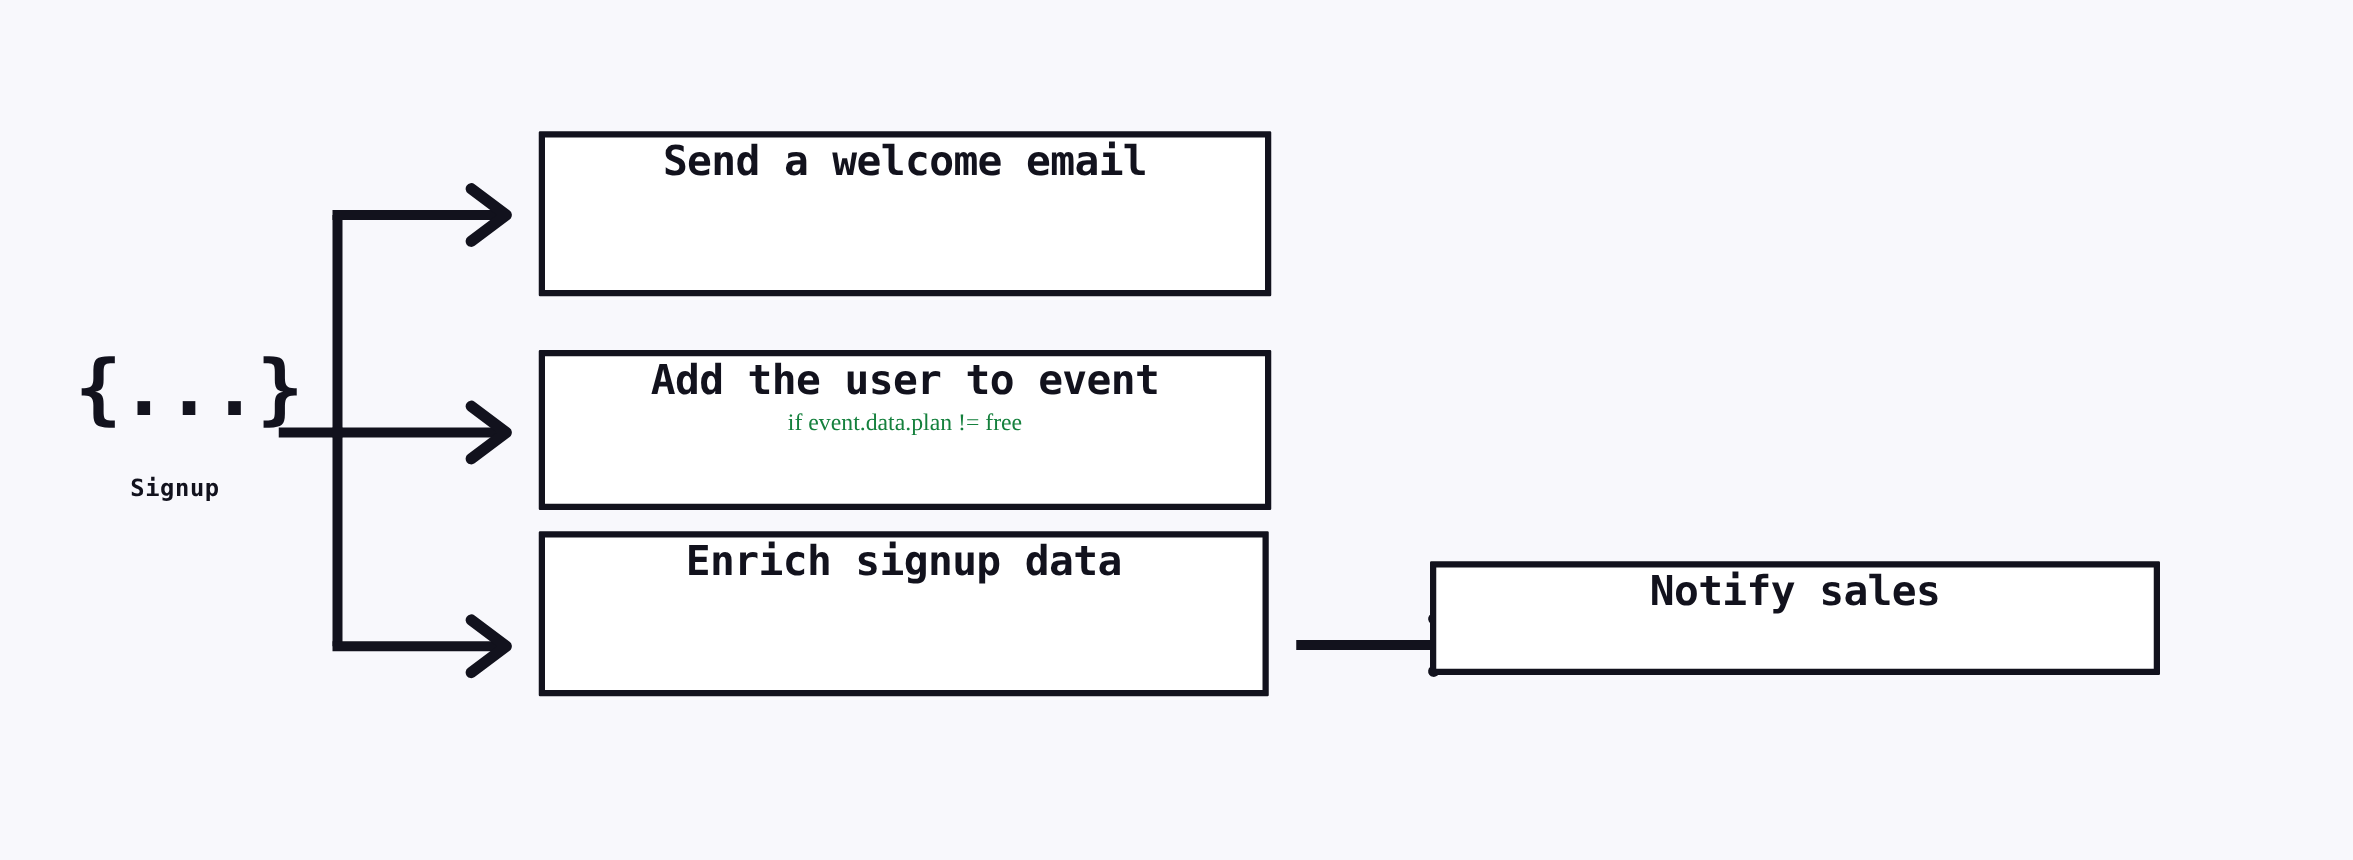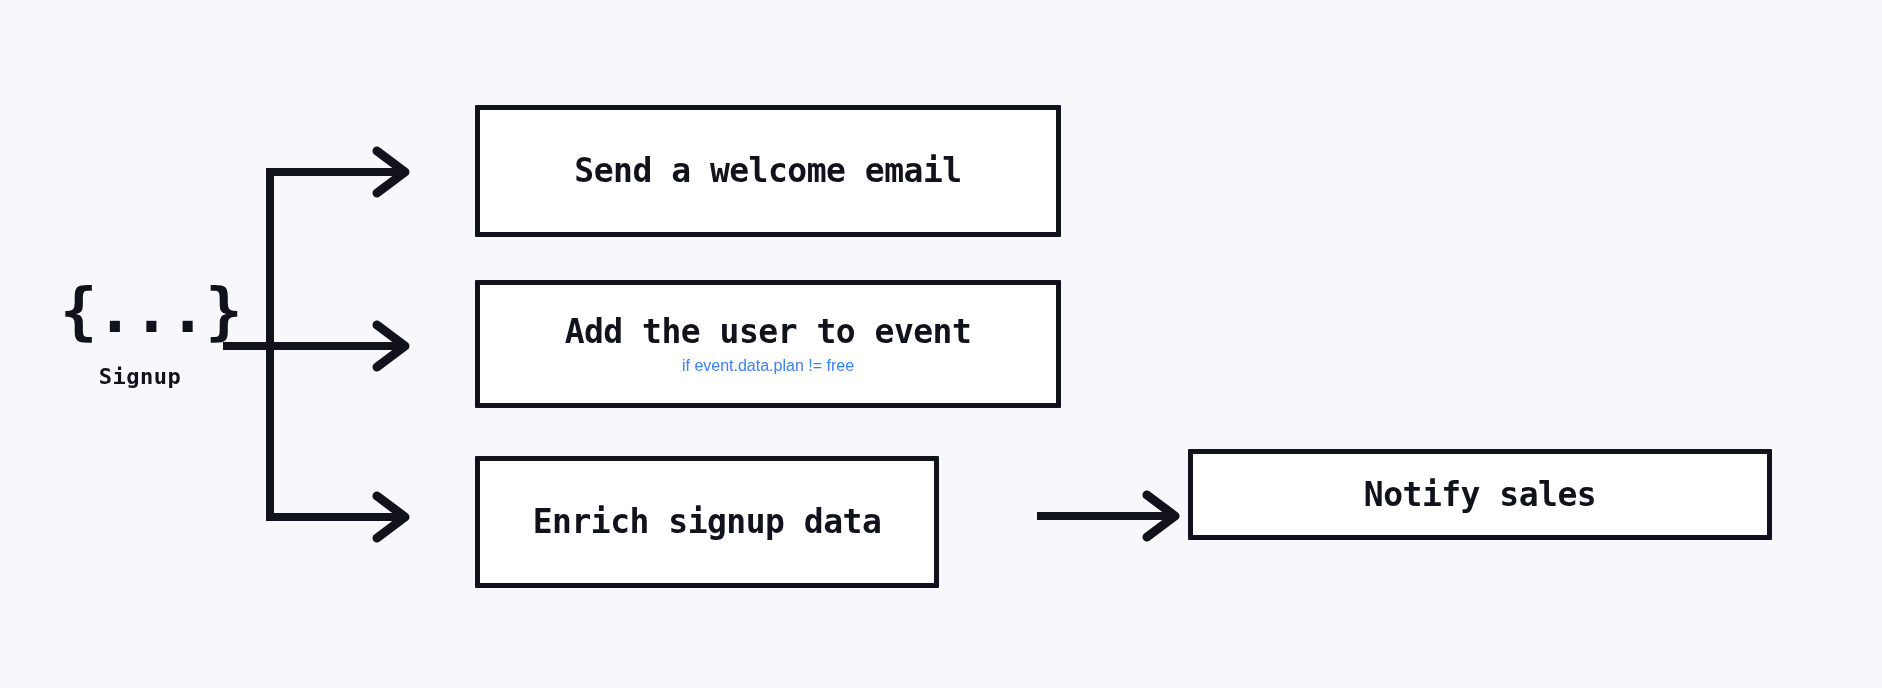--- a/index.html
+++ b/index.html
@@ -31,65 +31,64 @@
   .trigger-glyph {
     font-family: "DejaVu Sans Mono", "Liberation Mono", monospace;
     font-size: 62px;
     font-weight: 700;
     line-height: 1;
     color: #12121d;
     letter-spacing: -1px;
     white-space: pre;
   }
   .trigger-label {
-    margin-top: 22px;
+    margin-top: 38px;
     font-family: "DejaVu Sans Mono", "Liberation Mono", monospace;
-    font-size: 22px;
+    font-size: 19px;
     font-weight: 700;
     color: #12121d;
     letter-spacing: 0.5px;
   }
 
   
   .step-box {
     position: absolute;
     box-sizing: border-box;
     background: #ffffff;
     border: 5px solid #12121d;
     border-radius: 1px;
     display: flex;
     flex-direction: column;
     align-items: center;
-    justify-content: center;
-    margin-left: 44px;
+    justify-content: flex-start;
   }
   .step-title {
     font-family: "DejaVu Sans Mono", "Liberation Mono", monospace;
     font-size: 33px;
     font-weight: 700;
     color: #12121d;
     line-height: 1.15;
     letter-spacing: -0.5px;
     white-space: pre;
   }
   .step-condition {
-    font-family: Liberation Sans, sans-serif;
-    font-size: 16px;
+    font-family: Liberation Serif, serif;
+    font-size: 19px;
     font-weight: 400;
-    color: #3b82f6;
+    color: #15803d;
     line-height: 1.2;
     margin-top: 5px;
     white-space: pre;
   }
   .step-condition:empty { display: none; }
 
   
   #box-welcome   { left: 431px;  top: 105px; width: 586px; height: 132px; }
   #box-stripe    { left: 431px;  top: 280px; width: 586px; height: 128px; }
-  #box-enrich    { left: 431px;  top: 456px; width: 464px; height: 132px; }
+  #box-enrich    { left: 431px;  top: 425px; width: 584px; height: 132px; }
   #box-notify    { left: 1144px; top: 449px; width: 584px; height: 91px; }
 
   
   #connectors {
     position: absolute;
     left: 0;
     top: 0;
     width: 1882px;
     height: 688px;
     pointer-events: none;

